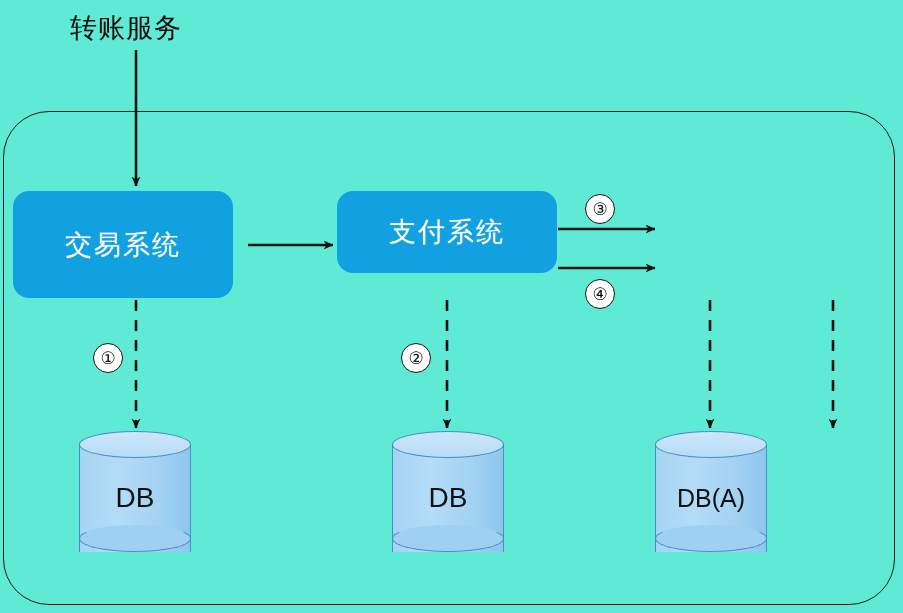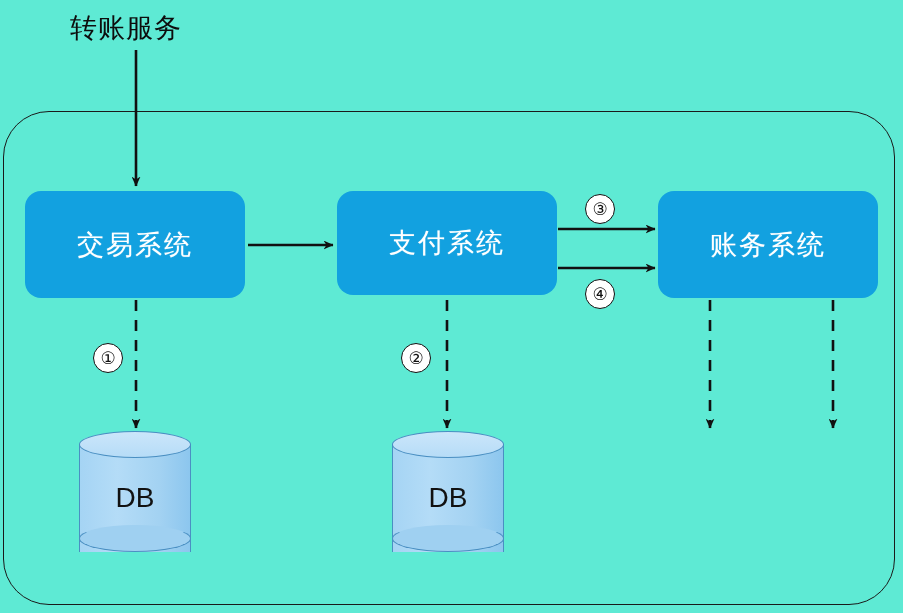--- a/index.html
+++ b/index.html
@@ -50,22 +50,22 @@
     background: #12a1e0;
     color: #ffffff;
     display: flex;
     align-items: center;
     justify-content: center;
     font-size: 27px;
     letter-spacing: 2px;
     font-family: "DejaVu Sans", "Liberation Sans", sans-serif;
     text-shadow: 0 0 1px rgba(255,255,255,0.45);
   }
-  #box-trade   { left: 25px;  top: 191px; width: 220px; height: 107px; }
-  #box-pay     { left: 337px; top: 191px; width: 220px; height: 104px; }
+  #box-trade   { left: 13px;  top: 191px; width: 220px; height: 107px; }
+  #box-pay     { left: 337px; top: 191px; width: 220px; height: 82px; }
   #box-account { left: 658px; top: 191px; width: 220px; height: 107px; }
 
   
   .db {
     position: absolute;
     width: 96px;
     height: 134px;
   }
   .db .body {
     position: absolute;
@@ -182,36 +182,41 @@
 
     <line x1="710" y1="300" x2="710" y2="428" stroke="#111111" stroke-width="2.6" stroke-dasharray="11 9" marker-end="url(#arrow)"></line>
 
     <line x1="833" y1="300" x2="833" y2="428" stroke="#111111" stroke-width="2.6" stroke-dasharray="11 9" marker-end="url(#arrow)"></line>
   </svg>
 
   <div class="sys-box" id="box-trade">交易系统</div>
 
   <div class="sys-box" id="box-pay">支付系统</div>
 
-  <div class="sys-box" id="box-account">账务系统</div>
 
   <div class="db" id="db-trade">
     <div class="body"></div>
     <div class="bottom"></div>
     <div class="top"></div>
     <div class="db-label">DB</div>
   </div>
 
   <div class="db" id="db-pay">
     <div class="body"></div>
     <div class="bottom"></div>
     <div class="top"></div>
     <div class="db-label">DB</div>
   </div>
 
+  <div class="db narrow" id="db-acct-a">
+    <div class="body"></div>
+    <div class="bottom"></div>
+    <div class="top"></div>
+    <div class="db-label">DB(A)</div>
+  </div>
 
 
   <div class="step-marker" id="step-1">①</div>
   <div class="step-marker" id="step-2">②</div>
   <div class="step-marker" id="step-3">③</div>
   <div class="step-marker" id="step-4">④</div>
 
 </div>
 
 </body></html>

